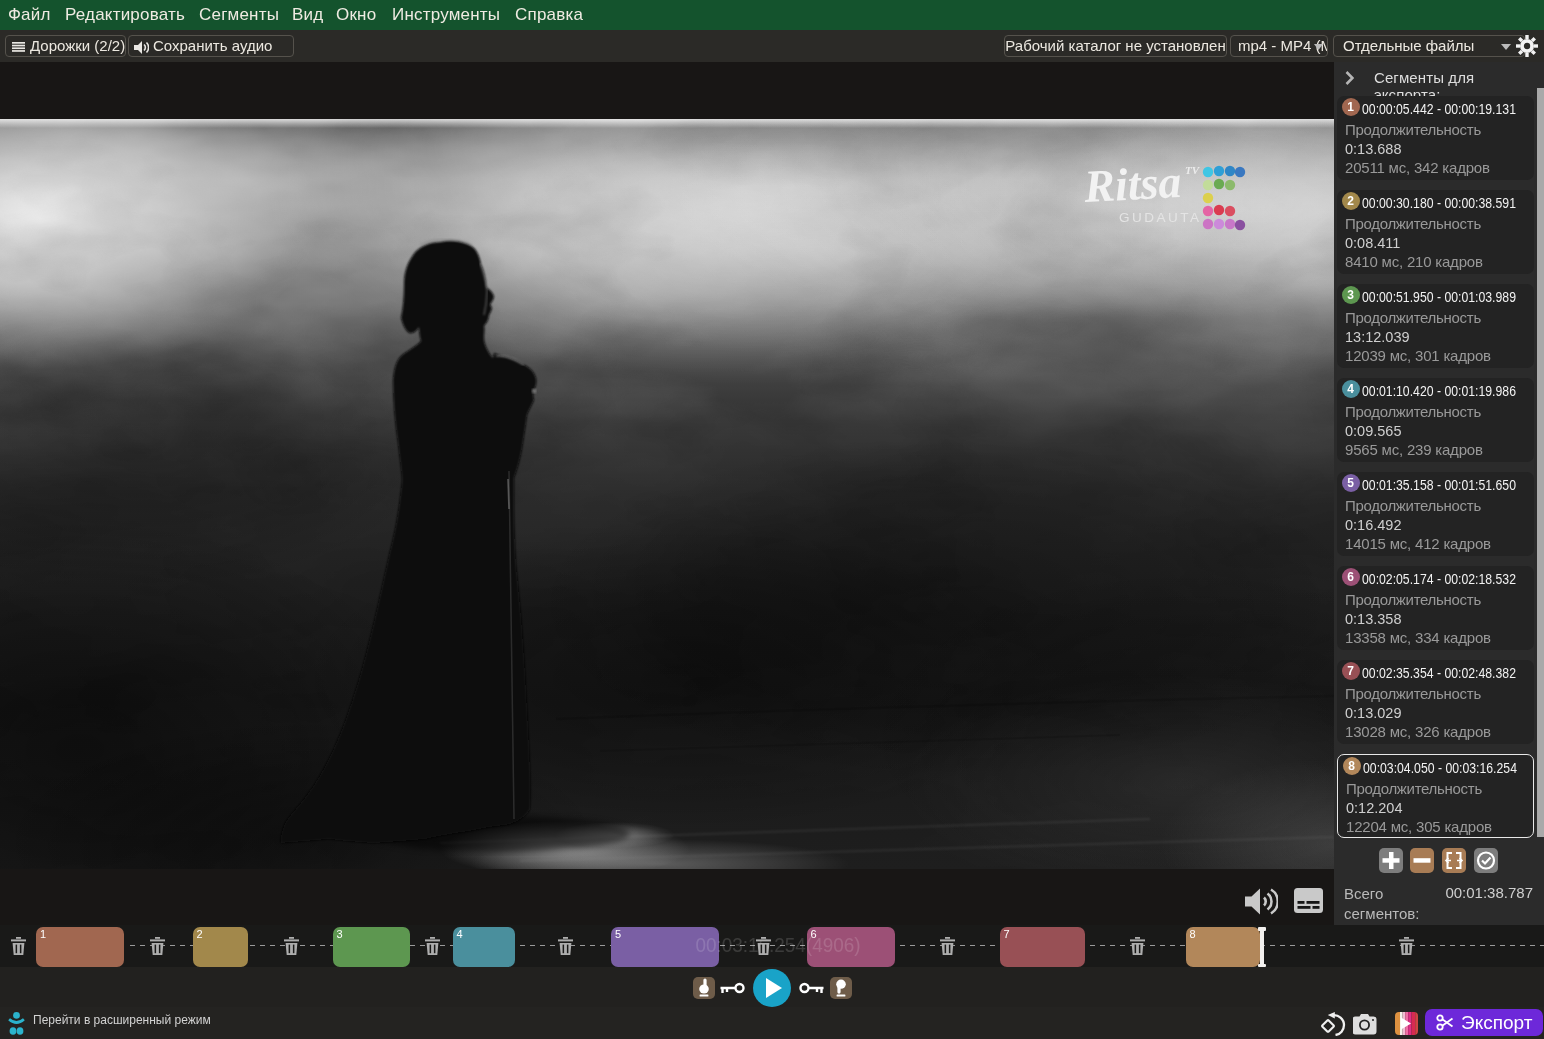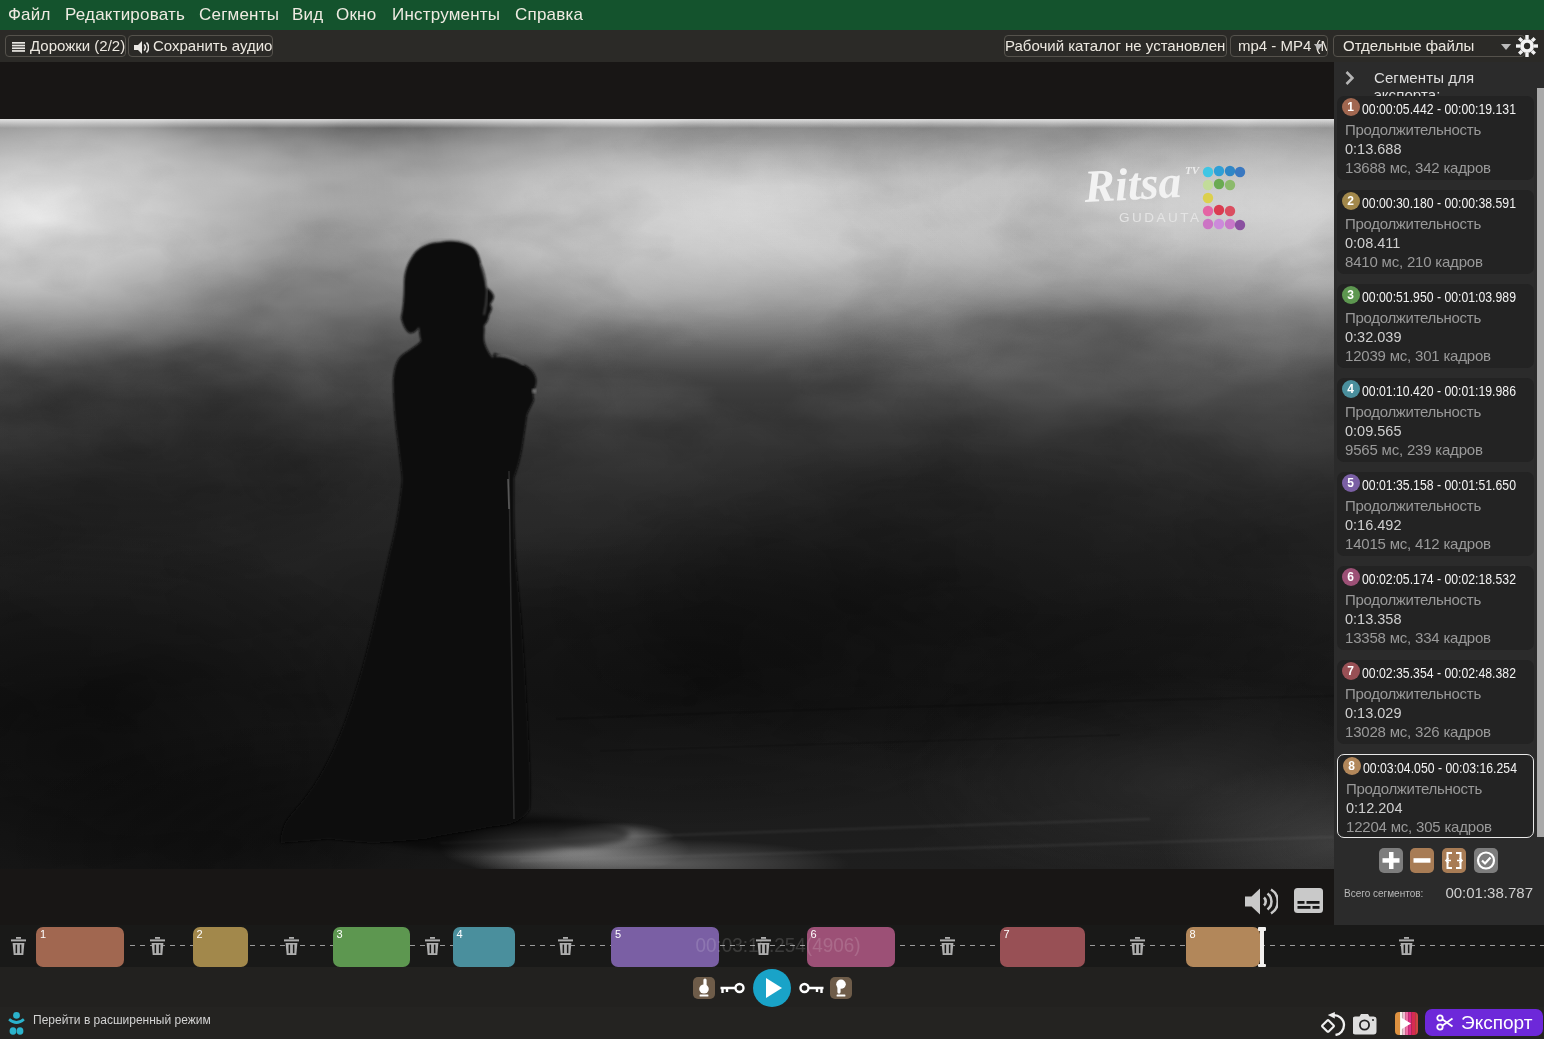--- a/index.html
+++ b/index.html
@@ -35,29 +35,29 @@
 <svg width="13" height="10" viewBox="0 0 13 10" style="position:absolute;left:6px;top:6px">
         <g fill="#e9e7e3">
           <rect y="0" width="13" height="1.7"></rect>
           <rect y="2.7" width="13" height="1.7"></rect>
           <rect y="5.4" width="13" height="1.7"></rect>
           <rect y="8.1" width="13" height="1.7"></rect>
         </g>
       </svg>
 <span style="position:absolute;left:24px">Дорожки (2/2)</span>
     </div>
-<div class="tbtn" style="left:128px;top:5px;width:145px">
+<div class="tbtn" style="left:128px;top:5px;width:166px">
 <svg width="15" height="13" viewBox="0 0 15 13" style="position:absolute;left:5px;top:5px">
         <path d="M0 4 h4 l4-4 v13 l-4-4 h-4 z" fill="#e9e7e3"></path>
         <path d="M10 3.5 a4 4 0 0 1 0 6" stroke="#e9e7e3" stroke-width="1.6" fill="none"></path>
         <path d="M12.5 1.5 a7 7 0 0 1 0 10" stroke="#e9e7e3" stroke-width="1.6" fill="none"></path>
       </svg>
 <span style="position:absolute;left:24px">Сохранить аудио</span>
     </div>
-<div class="tbtn" style="left:1004px;top:5px;width:223px;">Рабочий каталог не установлен</div>
+<div class="tbtn" style="left:1004px;top:5px;width:223px;text-align:center">Рабочий каталог не установлен</div>
 <div class="tbtn" style="left:1230px;top:5px;width:98px;overflow:hidden">
       <span style="position:absolute;left:7px">mp4 - MP4 (M</span>
 <svg width="9" height="6" style="position:absolute;right:4px;top:8px">
         <path d="M0 0 L9 0 L4.5 6 Z" fill="#bbb"></path>
       </svg>
     </div>
 <div class="tbtn" style="left:1333px;top:5px;width:192px">
       <span style="position:absolute;left:9px">Отдельные файлы</span>
 <svg width="10" height="6" style="position:absolute;right:13px;top:8px">
         <path d="M0 0 L10 0 L5 6 Z" fill="#bbb"></path>
@@ -281,34 +281,34 @@
 <div class="abs" style="left:1334px;top:62px;width:210px;height:863px;background:#2b2b2b">
 <svg width="9" height="14" viewBox="0 0 9 14" style="position:absolute;left:11px;top:9px">
       <path d="M1.5 1 L7.5 7 L1.5 13" stroke="#b5b5b5" stroke-width="2.6" fill="none"></path>
     </svg>
 <div style="position:absolute;left:40px;top:7px;font-size:15px;letter-spacing:0.1px;color:#dedede">Сегменты для экспорта:</div>
 <div class="card" style="top:34px">
       <div class="cnum" style="background:#a16750">1</div>
       <div class="ct1">00:00:05.442 - 00:00:19.131</div>
       <div class="ct2">Продолжительность</div>
       <div class="ct3">0:13.688</div>
-      <div class="ct4">13688 мс, 342 кадров</div>
+      <div class="ct4">20511 мс, 342 кадров</div>
     </div>
 <div class="card" style="top:128px">
       <div class="cnum" style="background:#a2884b">2</div>
       <div class="ct1">00:00:30.180 - 00:00:38.591</div>
       <div class="ct2">Продолжительность</div>
       <div class="ct3">0:08.411</div>
       <div class="ct4">8410 мс, 210 кадров</div>
     </div>
 <div class="card" style="top:222px">
       <div class="cnum" style="background:#5d9750">3</div>
       <div class="ct1">00:00:51.950 - 00:01:03.989</div>
       <div class="ct2">Продолжительность</div>
-      <div class="ct3">0:32.039</div>
+      <div class="ct3">13:12.039</div>
       <div class="ct4">12039 мс, 301 кадров</div>
     </div>
 <div class="card" style="top:316px">
       <div class="cnum" style="background:#4a8f9d">4</div>
       <div class="ct1">00:01:10.420 - 00:01:19.986</div>
       <div class="ct2">Продолжительность</div>
       <div class="ct3">0:09.565</div>
       <div class="ct4">9565 мс, 239 кадров</div>
     </div>
 <div class="card" style="top:410px">
@@ -352,21 +352,21 @@
           <path d="M10 5 H5.5 V20 H10"></path>
           <path d="M14 5 H18.5 V20 H14"></path>
         </g>
         <path d="M9 12.5 H4 M6.5 10 L4 12.5 L6.5 15" stroke="#fff" stroke-width="1.6" fill="none"></path>
         <path d="M15 12.5 H20 M17.5 10 L20 12.5 L17.5 15" stroke="#fff" stroke-width="1.6" fill="none"></path>
       </svg></div>
 <div class="sbtn" style="left:140px;top:786px;background:#7d7d7d"><svg width="24" height="25" viewBox="0 0 24 25">
         <circle cx="12" cy="12.5" r="8" stroke="#fff" stroke-width="2.2" fill="none"></circle>
         <path d="M8 12.5 L11 15.5 L16.5 9.5" stroke="#fff" stroke-width="2.2" fill="none"></path>
       </svg></div>
-<div style="position:absolute;left:10px;top:822px;width:80px;font-size:10px;color:#b9b9b9;line-height:19.5px">Всего сегментов:</div>
+<div style="position:absolute;left:10px;top:822px;width:80px;font-size:15px;color:#b9b9b9;line-height:19.5px">Всего сегментов:</div>
 <div style="position:absolute;right:11px;top:822px;font-size:15px;color:#cfcfcf">00:01:38.787</div>
 </div>
 
 <div class="abs" style="left:0;top:925px;width:1544px;height:42px;background:#191918">
 <div style="position:absolute;left:130px;top:20px;width:1414px;height:1px;background:repeating-linear-gradient(90deg,#9a9a9a 0 5px,transparent 5px 10px)"></div>
 <div class="seg" style="left:36px;width:87.5px;background:#a16750">
       <i>1</i>
     </div>
 <div class="seg" style="left:192.5px;width:55.0px;background:#a2884b">
       <i>2</i>

